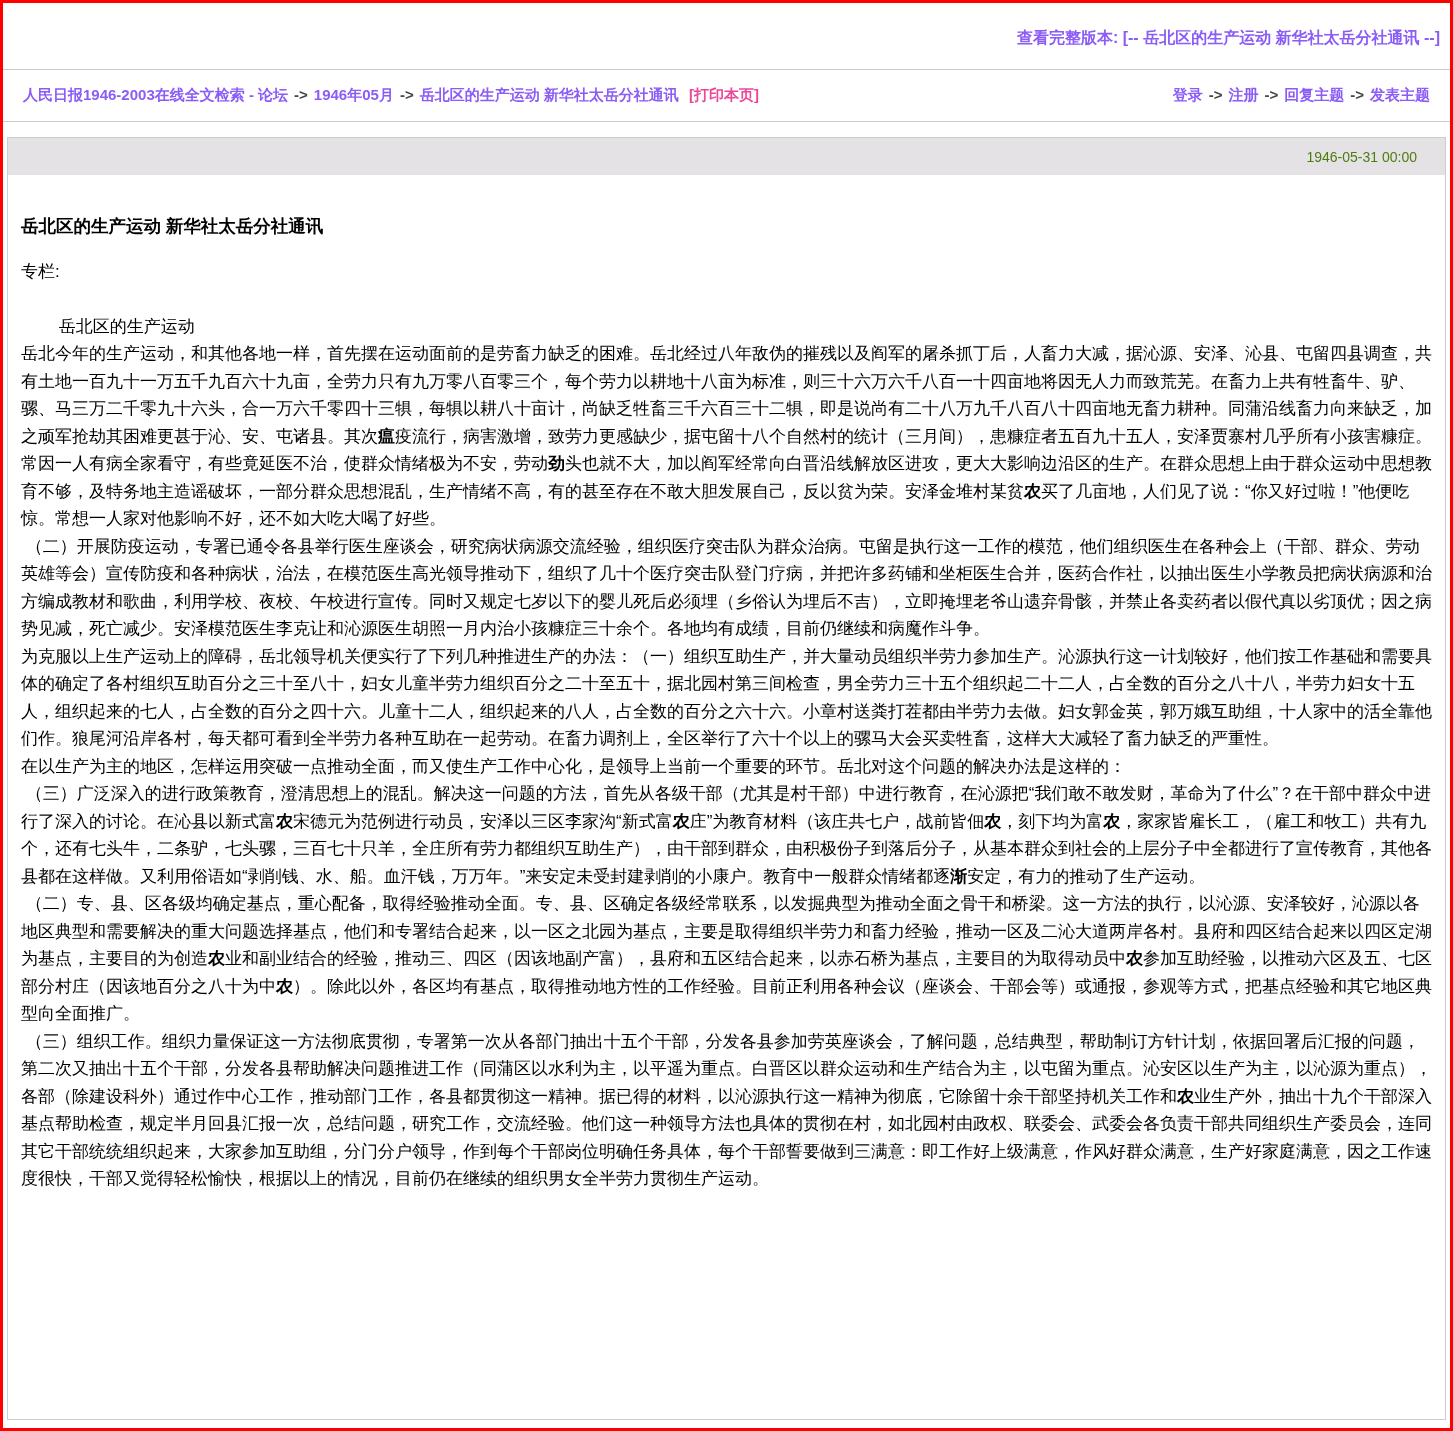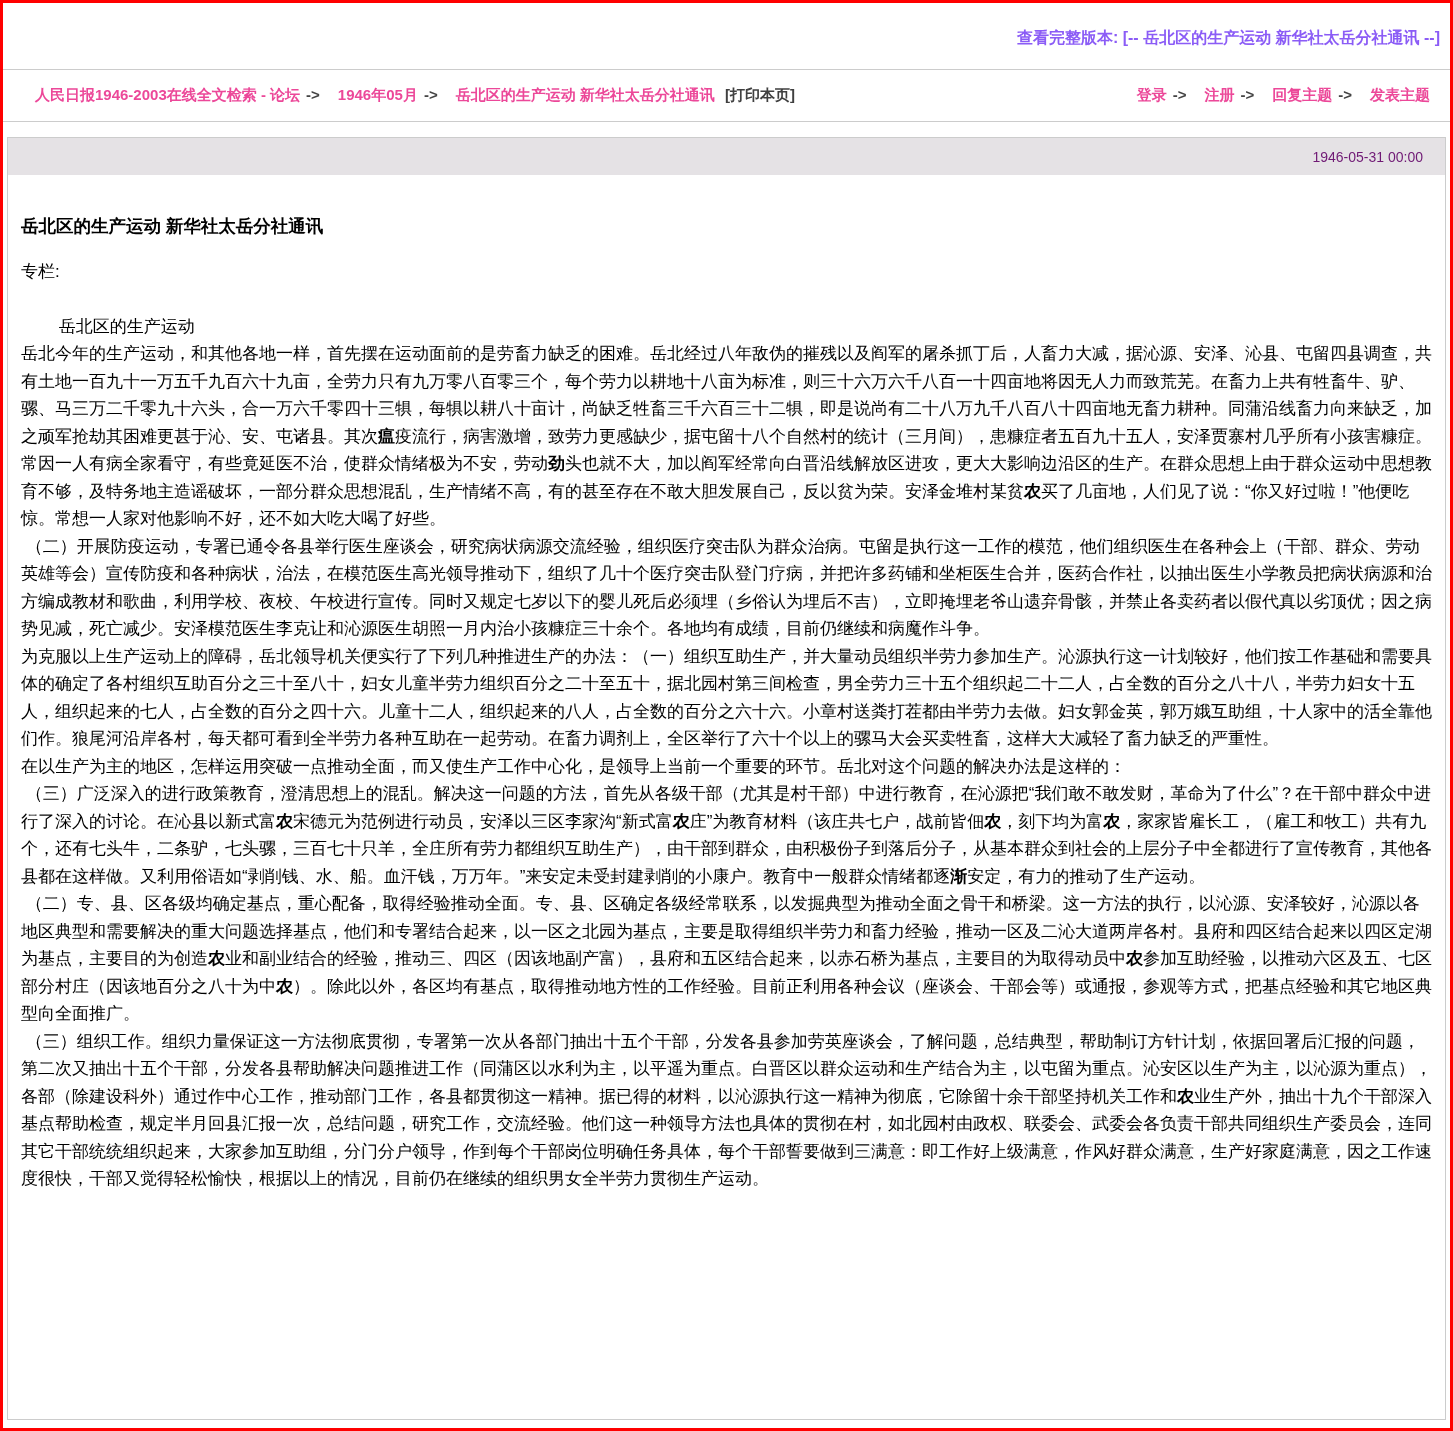--- a/index.html
+++ b/index.html
@@ -12,30 +12,30 @@
     text-align:right; font-weight:bold; font-size:16px;
     padding:25px 10px 20px; color:#8b5cf6;
   }
   .hr { border-top:1px solid #ccc; height:0; }
   .nav-row {
     display:flex; justify-content:space-between; align-items:center;
     height:51px; padding:0 20px; font-size:15px; font-weight:bold; color:#444;
     border-bottom:1px solid #ccc;
   }
   .breadcrumb, .user-links { white-space:nowrap; }
-  .nav-link { color:#ec4899; cursor:pointer;margin-left:12px; }
+  .nav-link { color:#8b5cf6; cursor:pointer; }
   .sep { padding:0 6px; color:#444; }
-  .print-link { color:#404040; cursor:pointer; margin-left:6px;margin-top:44px; }
+  .print-link { color:#ec4899; cursor:pointer; margin-left:6px;margin-top:44px; }
   .post-box {
     margin:15px 4px 0; border:1px solid #ccc; height:1283px;
     box-sizing:border-box; overflow:hidden; background:#fff;
   }
   .post-header {
     background:#e5e2e5; height:37px; display:flex; align-items:center;
-    justify-content:flex-end; padding-right:22px; font-size:14px; color:#701a75;
+    justify-content:flex-end; padding-right:28px; font-size:14px; color:#4d7c0f;
   }
   .post-body {
     padding:38px 13px 0; font-size:17px; line-height:27.5px; color:#000;
   }
   .post-body .line, .post-body .para { white-space:pre-wrap; margin:0; }
   .art-title { font-weight:bold; font-size:17.5px; margin-bottom:17px; white-space:pre-wrap; }
   .blank-line { height:27.5px; }
 </style>
 </head>
 <body>

